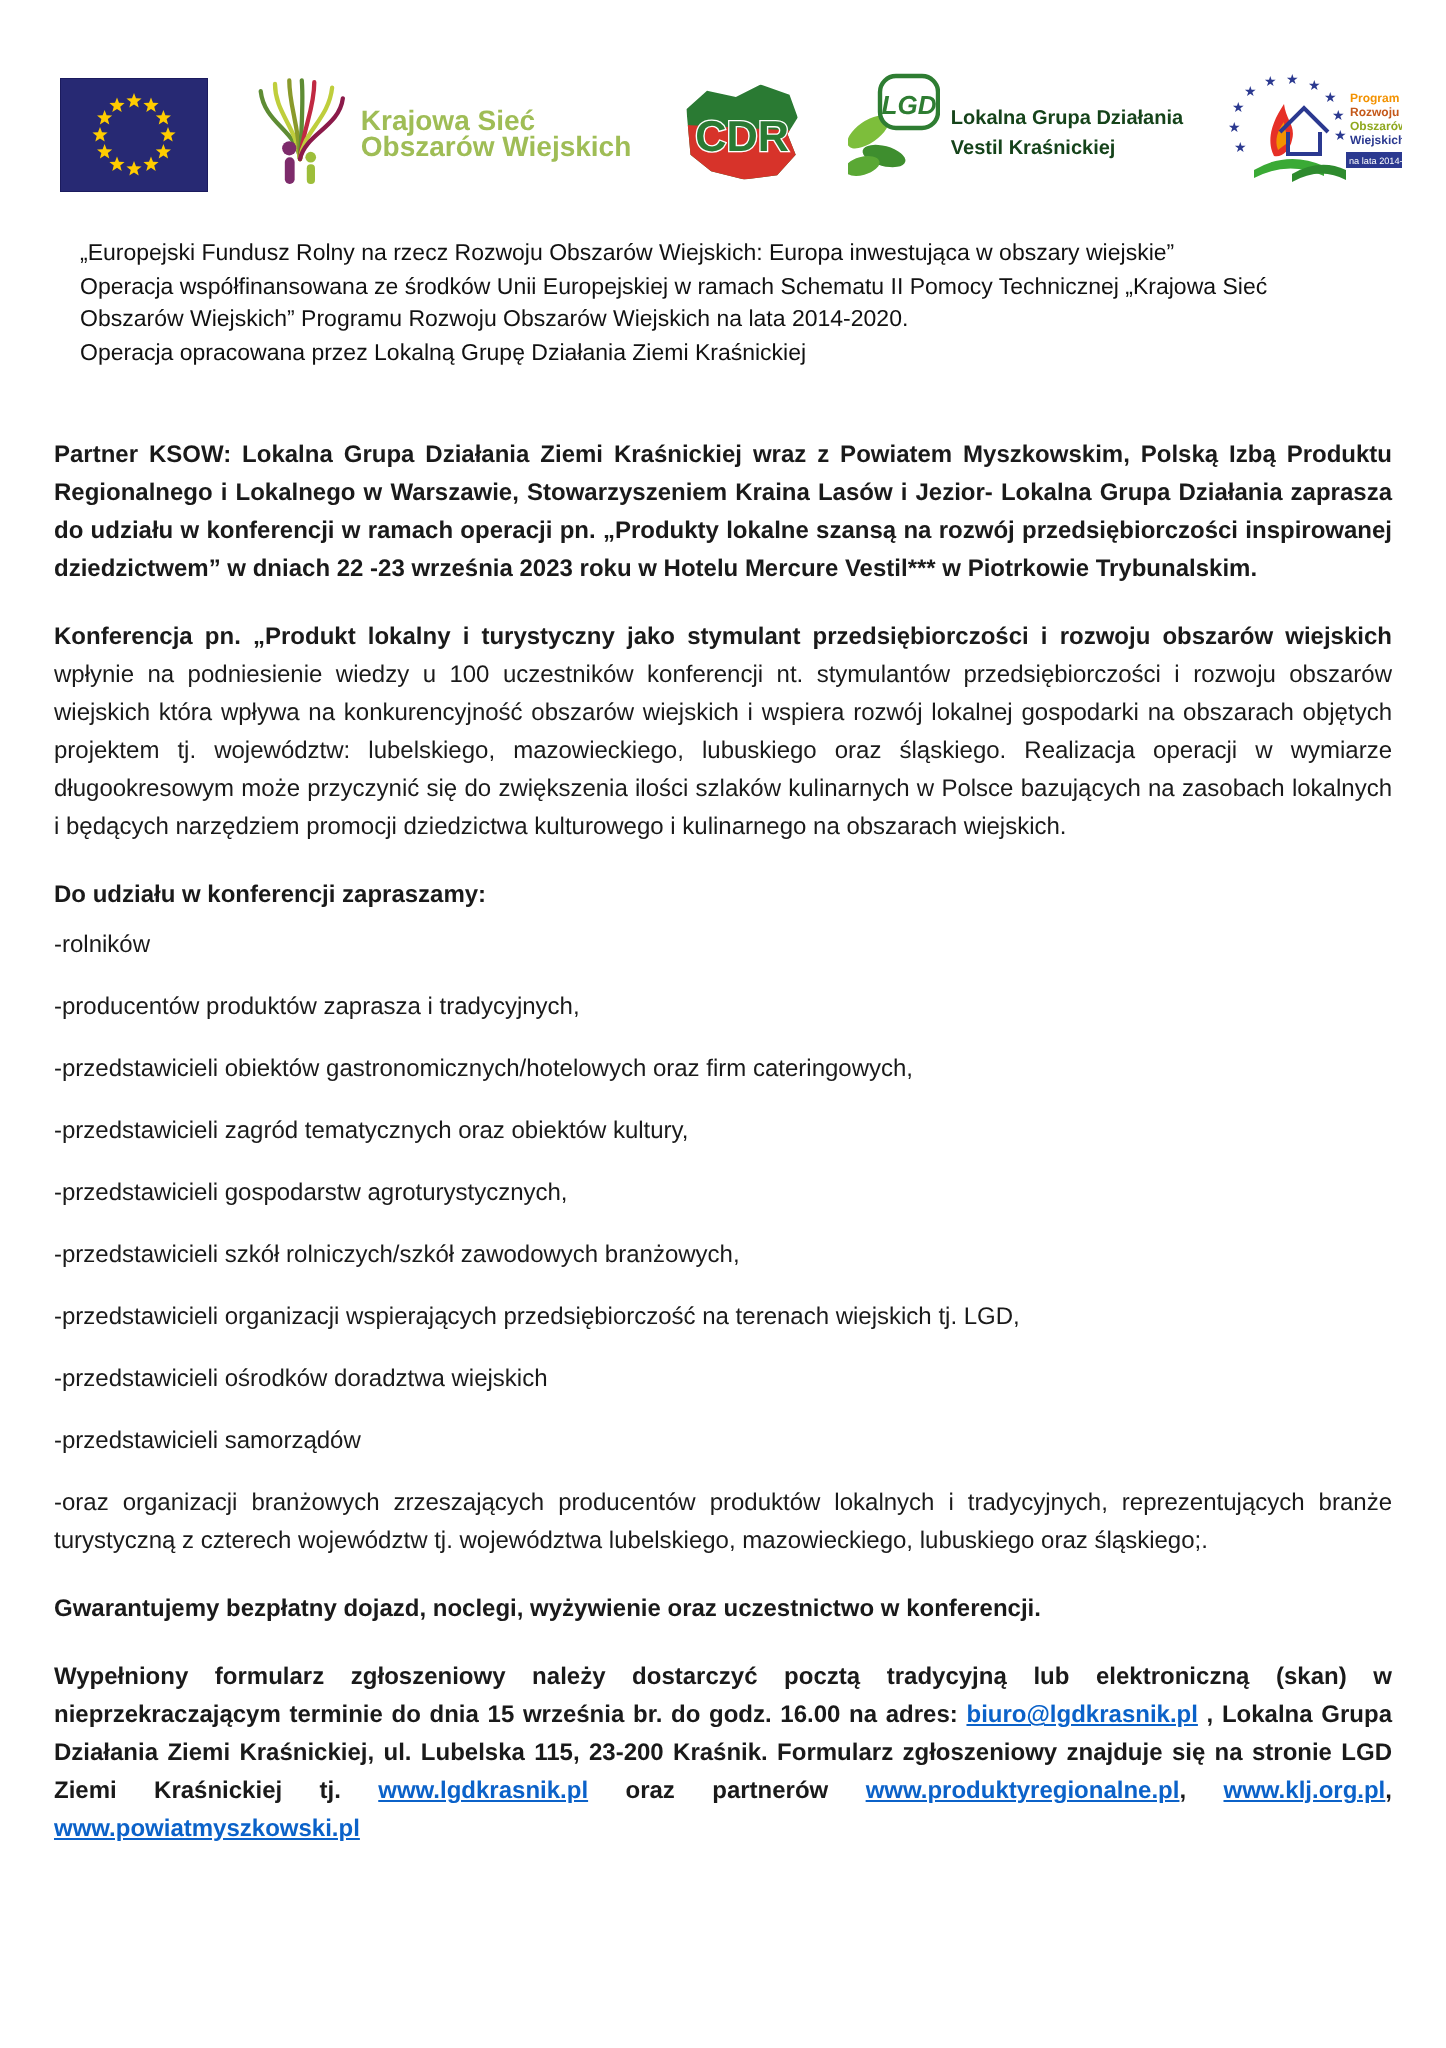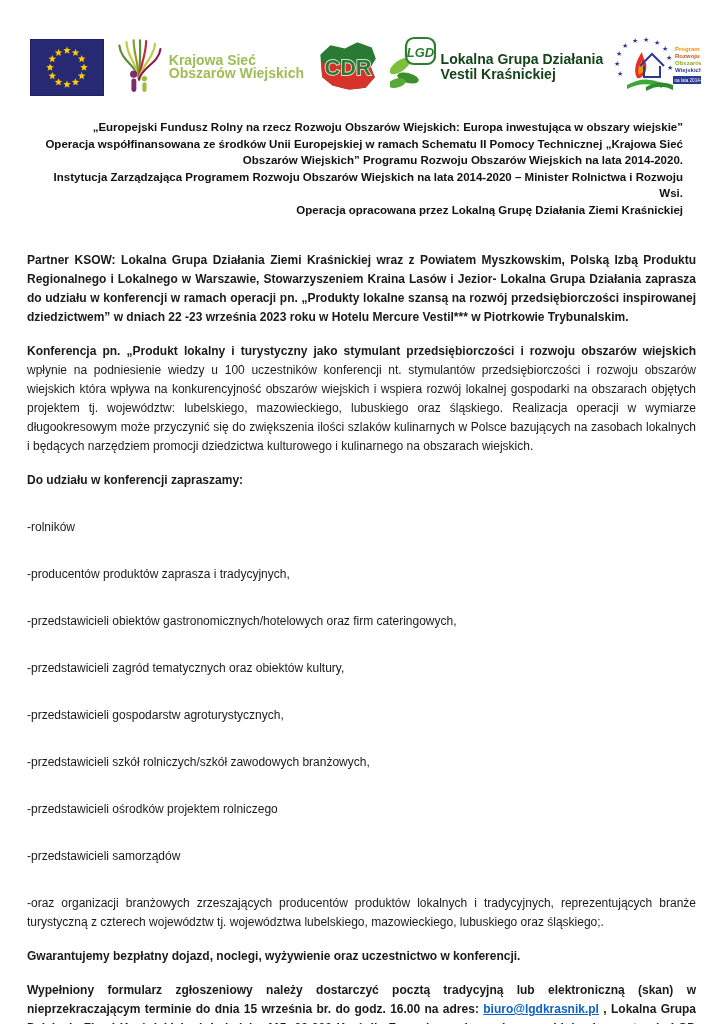--- a/index.html
+++ b/index.html
@@ -8,32 +8,32 @@
     font-family:"Liberation Sans",sans-serif;color:#1a1a1a;
     position:relative;overflow:hidden;
   }
   
   .logo-row{
     display:flex;justify-content:space-between;align-items:center;
     padding:34px 22px 0 30px;height:66px;
   }
   .logo{display:flex;align-items:center;gap:5px;}
   .ksow-text{color:#9fbd56;font-weight:bold;font-size:14px;line-height:13px;}
-  .lgd-text{color:#15431a;font-weight:bold;font-size:14px;line-height:15px;}
+  .lgd-text{color:#15431a;font-weight:bold;font-size:10px;line-height:15px;}
   
   .hdr{
-    margin:19px 40px 0 40px;text-align:right;font-weight:bold;
+    margin:19px 40px 0 40px;text-align:left;font-weight:normal;
     font-size:11.5px;line-height:16.5px;color:#111;
   }
   
   .content{padding:0 27px;font-size:12px;line-height:19px;}
   .p{margin:15px 0 0 0;text-align:justify;}
   .b{font-weight:bold;}
   .p1{margin-top:33px;}
-  .list-item{margin-top:28px;text-align:justify;}
+  .list-item{margin-top:6px;text-align:justify;}
   a.link{color:#0b62c9;font-weight:bold;text-decoration:underline;cursor:pointer;}
 </style>
 </head>
 <body>
 
 <div class="page">
 
   <div class="logo-row">
 
     <div class="logo">
@@ -138,41 +138,41 @@
         </g>
         <rect x="60" y="40" width="28" height="8" fill="#2b3990"></rect>
         <text x="61.5" y="46" font-family="Liberation Sans, sans-serif" font-size="4.6" fill="#ffffff">na lata 2014-2020</text>
       </svg>
     </div>
   </div>
 
   <div class="hdr">
     <div>„Europejski Fundusz Rolny na rzecz Rozwoju Obszarów Wiejskich: Europa inwestująca w obszary wiejskie”</div>
     <div>Operacja współfinansowana ze środków Unii Europejskiej w ramach Schematu II Pomocy Technicznej „Krajowa Sieć Obszarów Wiejskich”  Programu Rozwoju Obszarów Wiejskich na lata 2014-2020.</div>
-    <div>Instytucja Zarządzająca Programem Rozwoju Obszarów Wiejskich na lata 2014-2020 – Minister Rolnictwa i Rozwoju Wsi.</div>
     <div>Operacja opracowana przez Lokalną Grupę Działania Ziemi Kraśnickiej</div>
   </div>
 
   <div class="content">
 
     <p class="p p1 b">Partner KSOW: Lokalna Grupa Działania Ziemi Kraśnickiej wraz z Powiatem Myszkowskim, Polską Izbą Produktu Regionalnego i Lokalnego w Warszawie, Stowarzyszeniem Kraina Lasów i Jezior- Lokalna Grupa Działania zaprasza do udziału  w konferencji w ramach operacji pn.  „Produkty lokalne szansą na rozwój przedsiębiorczości inspirowanej dziedzictwem” w dniach 22 -23 września 2023 roku w Hotelu Mercure Vestil*** w Piotrkowie Trybunalskim.</p>
 
 
     <p class="p"><span class="b">Konferencja pn. „Produkt lokalny i turystyczny jako stymulant przedsiębiorczości i rozwoju obszarów wiejskich</span><span> wpłynie na podniesienie wiedzy u 100 uczestników konferencji nt. stymulantów przedsiębiorczości i rozwoju obszarów wiejskich która wpływa na konkurencyjność obszarów wiejskich i wspiera rozwój lokalnej gospodarki na obszarach objętych projektem tj. województw: lubelskiego, mazowieckiego, lubuskiego oraz śląskiego. Realizacja operacji w wymiarze długookresowym może przyczynić się do zwiększenia ilości szlaków kulinarnych w Polsce bazujących na zasobach lokalnych i będących narzędziem promocji dziedzictwa kulturowego i kulinarnego na obszarach wiejskich.</span></p>
 
     <p class="p b">Do udziału w konferencji zapraszamy:</p>
 
     <div>
       <p class="list-item">-rolników</p>
       <p class="list-item">-producentów produktów zaprasza i tradycyjnych,</p>
       <p class="list-item">-przedstawicieli obiektów gastronomicznych/hotelowych oraz firm cateringowych,</p>
       <p class="list-item">-przedstawicieli zagród tematycznych oraz obiektów kultury,</p>
       <p class="list-item">-przedstawicieli gospodarstw agroturystycznych,</p>
       <p class="list-item">-przedstawicieli szkół rolniczych/szkół zawodowych branżowych,</p>
-      <p class="list-item">-przedstawicieli ośrodków projektem rolniczego</p>
+      <p class="list-item">-przedstawicieli organizacji wspierających przedsiębiorczość na terenach wiejskich tj. LGD,</p>
+      <p class="list-item">-przedstawicieli ośrodków doradztwa wiejskich</p>
       <p class="list-item">-przedstawicieli samorządów</p>
       <p class="list-item">-oraz organizacji branżowych zrzeszających producentów produktów lokalnych i tradycyjnych, reprezentujących branże turystyczną z czterech województw tj. województwa lubelskiego, mazowieckiego, lubuskiego oraz śląskiego;.</p>
     </div>
 
     <p class="p b">Gwarantujemy bezpłatny dojazd, noclegi, wyżywienie oraz uczestnictwo w konferencji.</p>
 
     <p class="p b"><span>Wypełniony formularz zgłoszeniowy należy dostarczyć pocztą tradycyjną lub elektroniczną (skan) w nieprzekraczającym terminie do dnia 15 września br. do godz. 16.00  na adres: </span><a class="link">biuro@lgdkrasnik.pl</a><span> , Lokalna Grupa Działania Ziemi Kraśnickiej, ul. Lubelska 115, 23-200 Kraśnik. Formularz zgłoszeniowy znajduje się na stronie LGD Ziemi Kraśnickiej tj. </span><a class="link">www.lgdkrasnik.pl</a><span>  oraz partnerów </span><a class="link">www.produktyregionalne.pl</a><span>, </span><a class="link">www.klj.org.pl</a><span>, </span><a class="link">www.powiatmyszkowski.pl</a></p>
 
   </div>
 </div>

